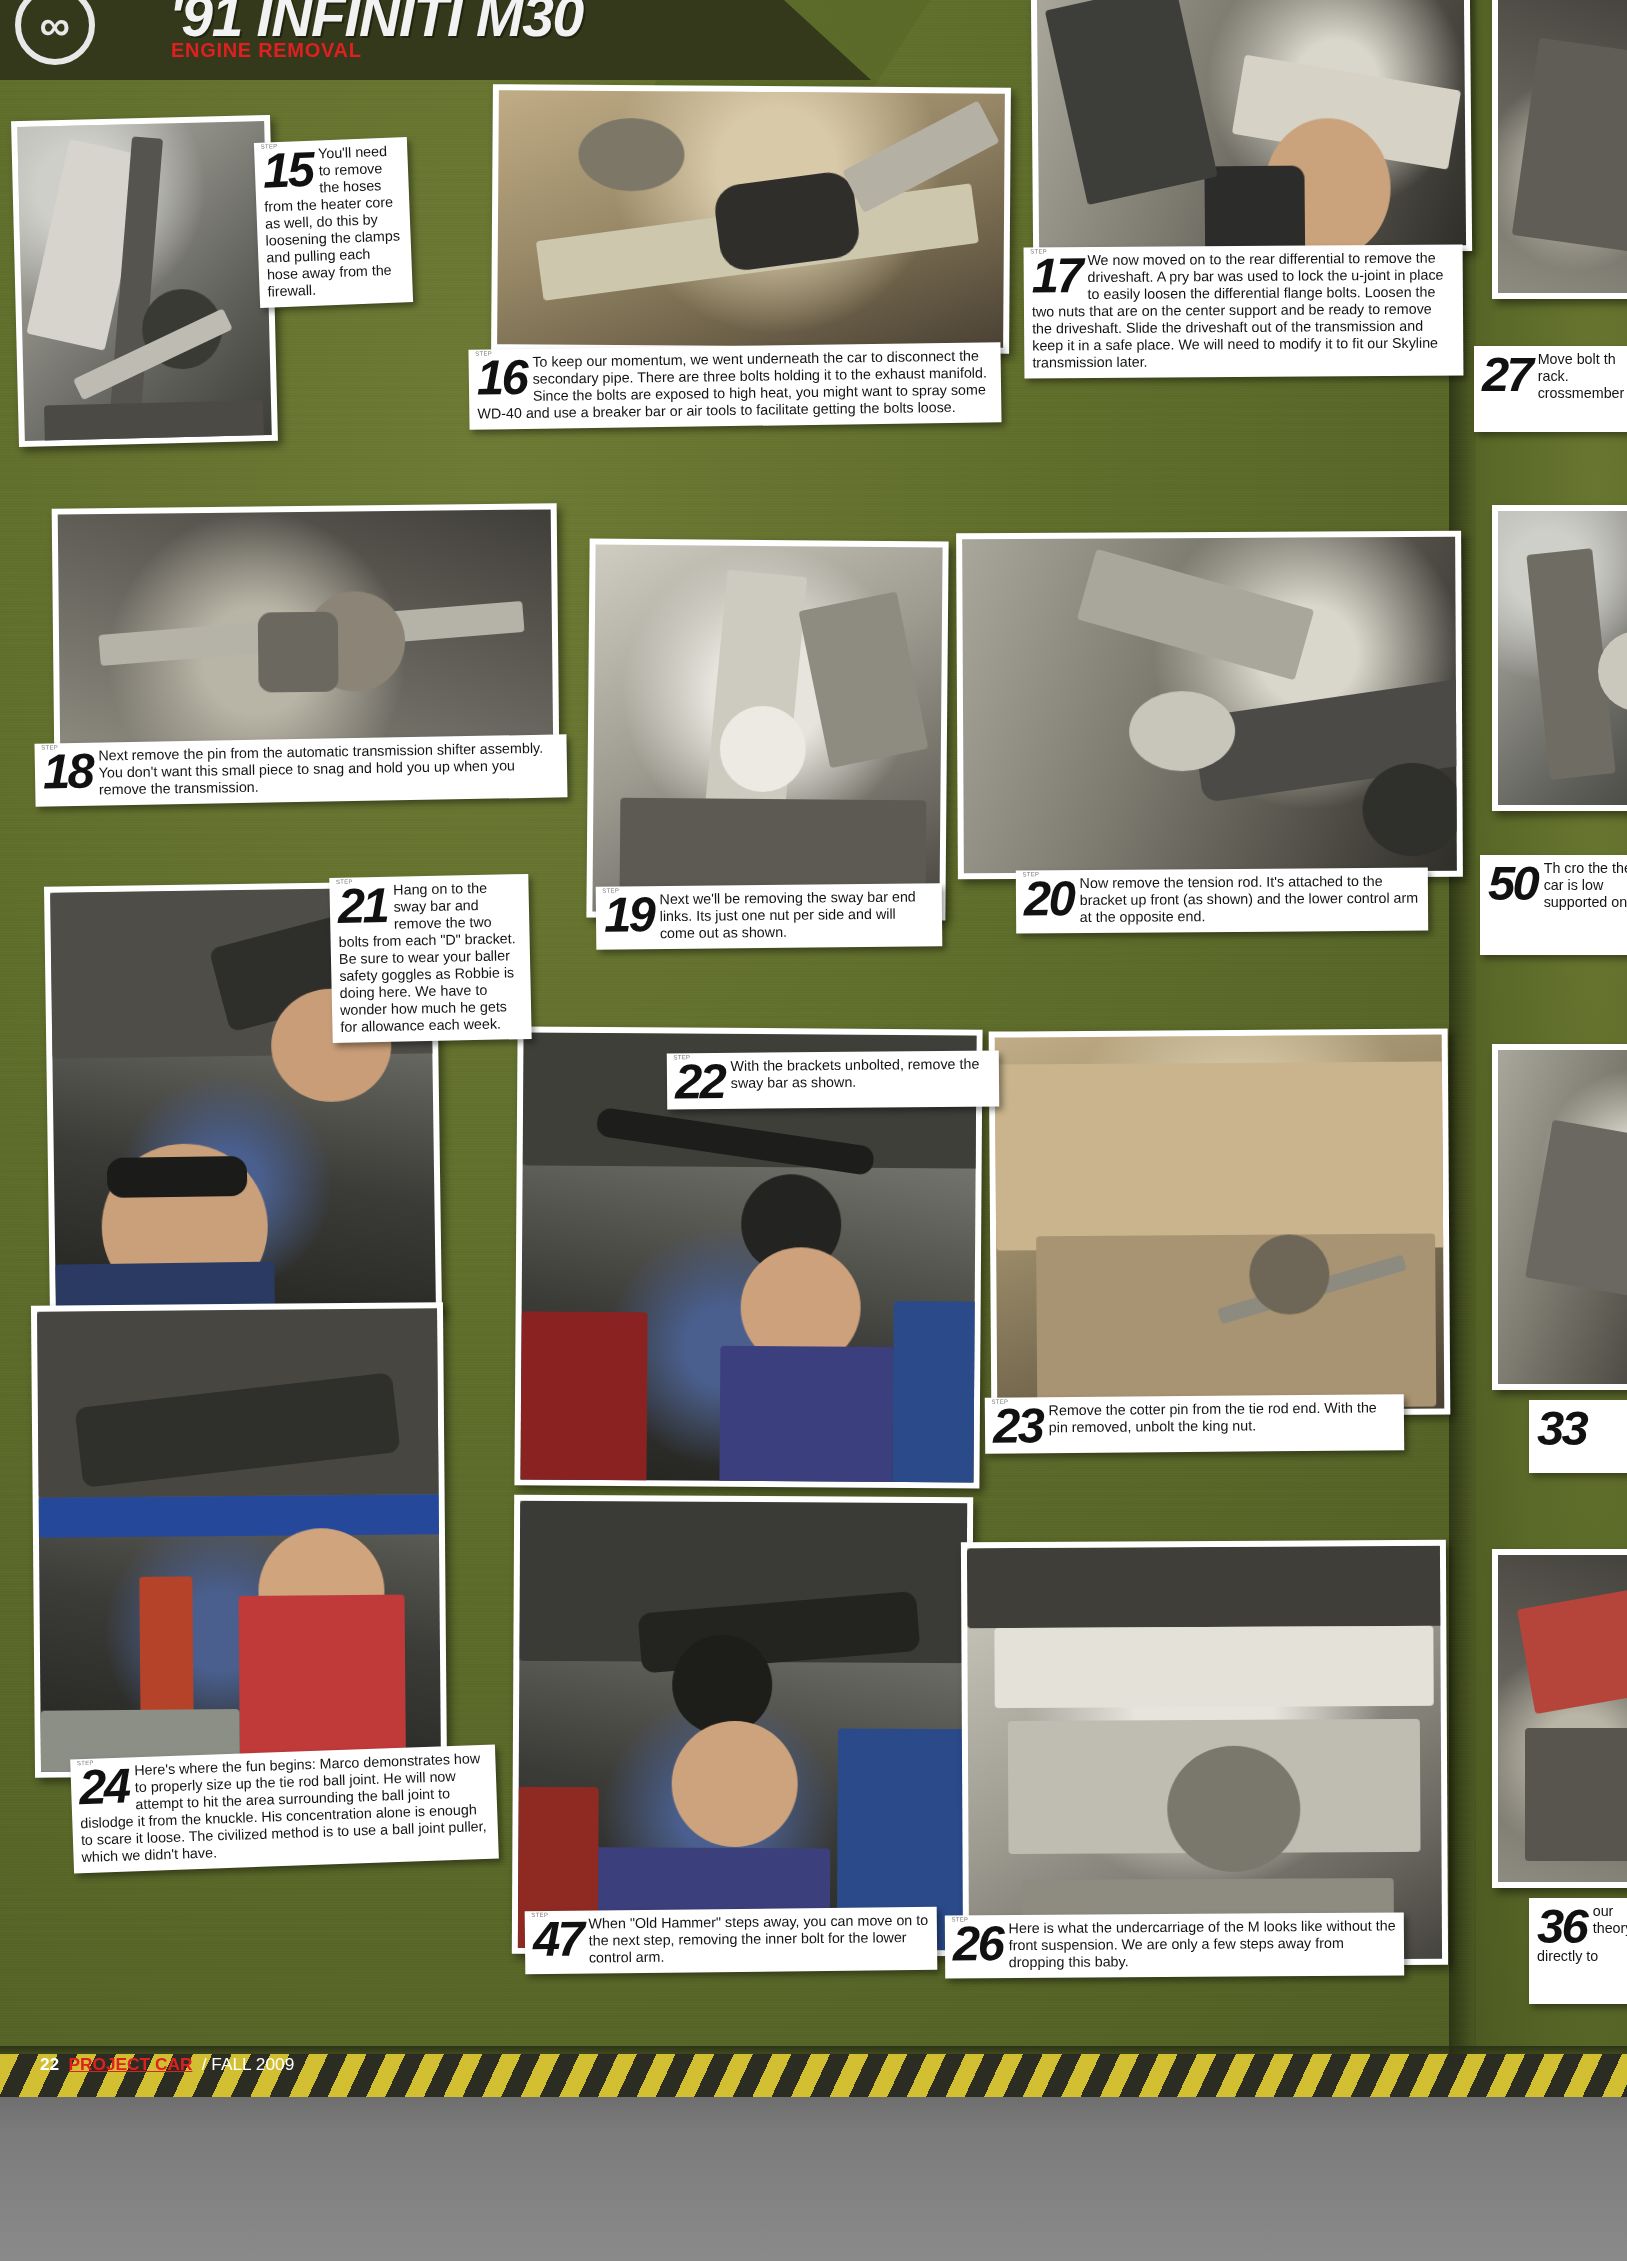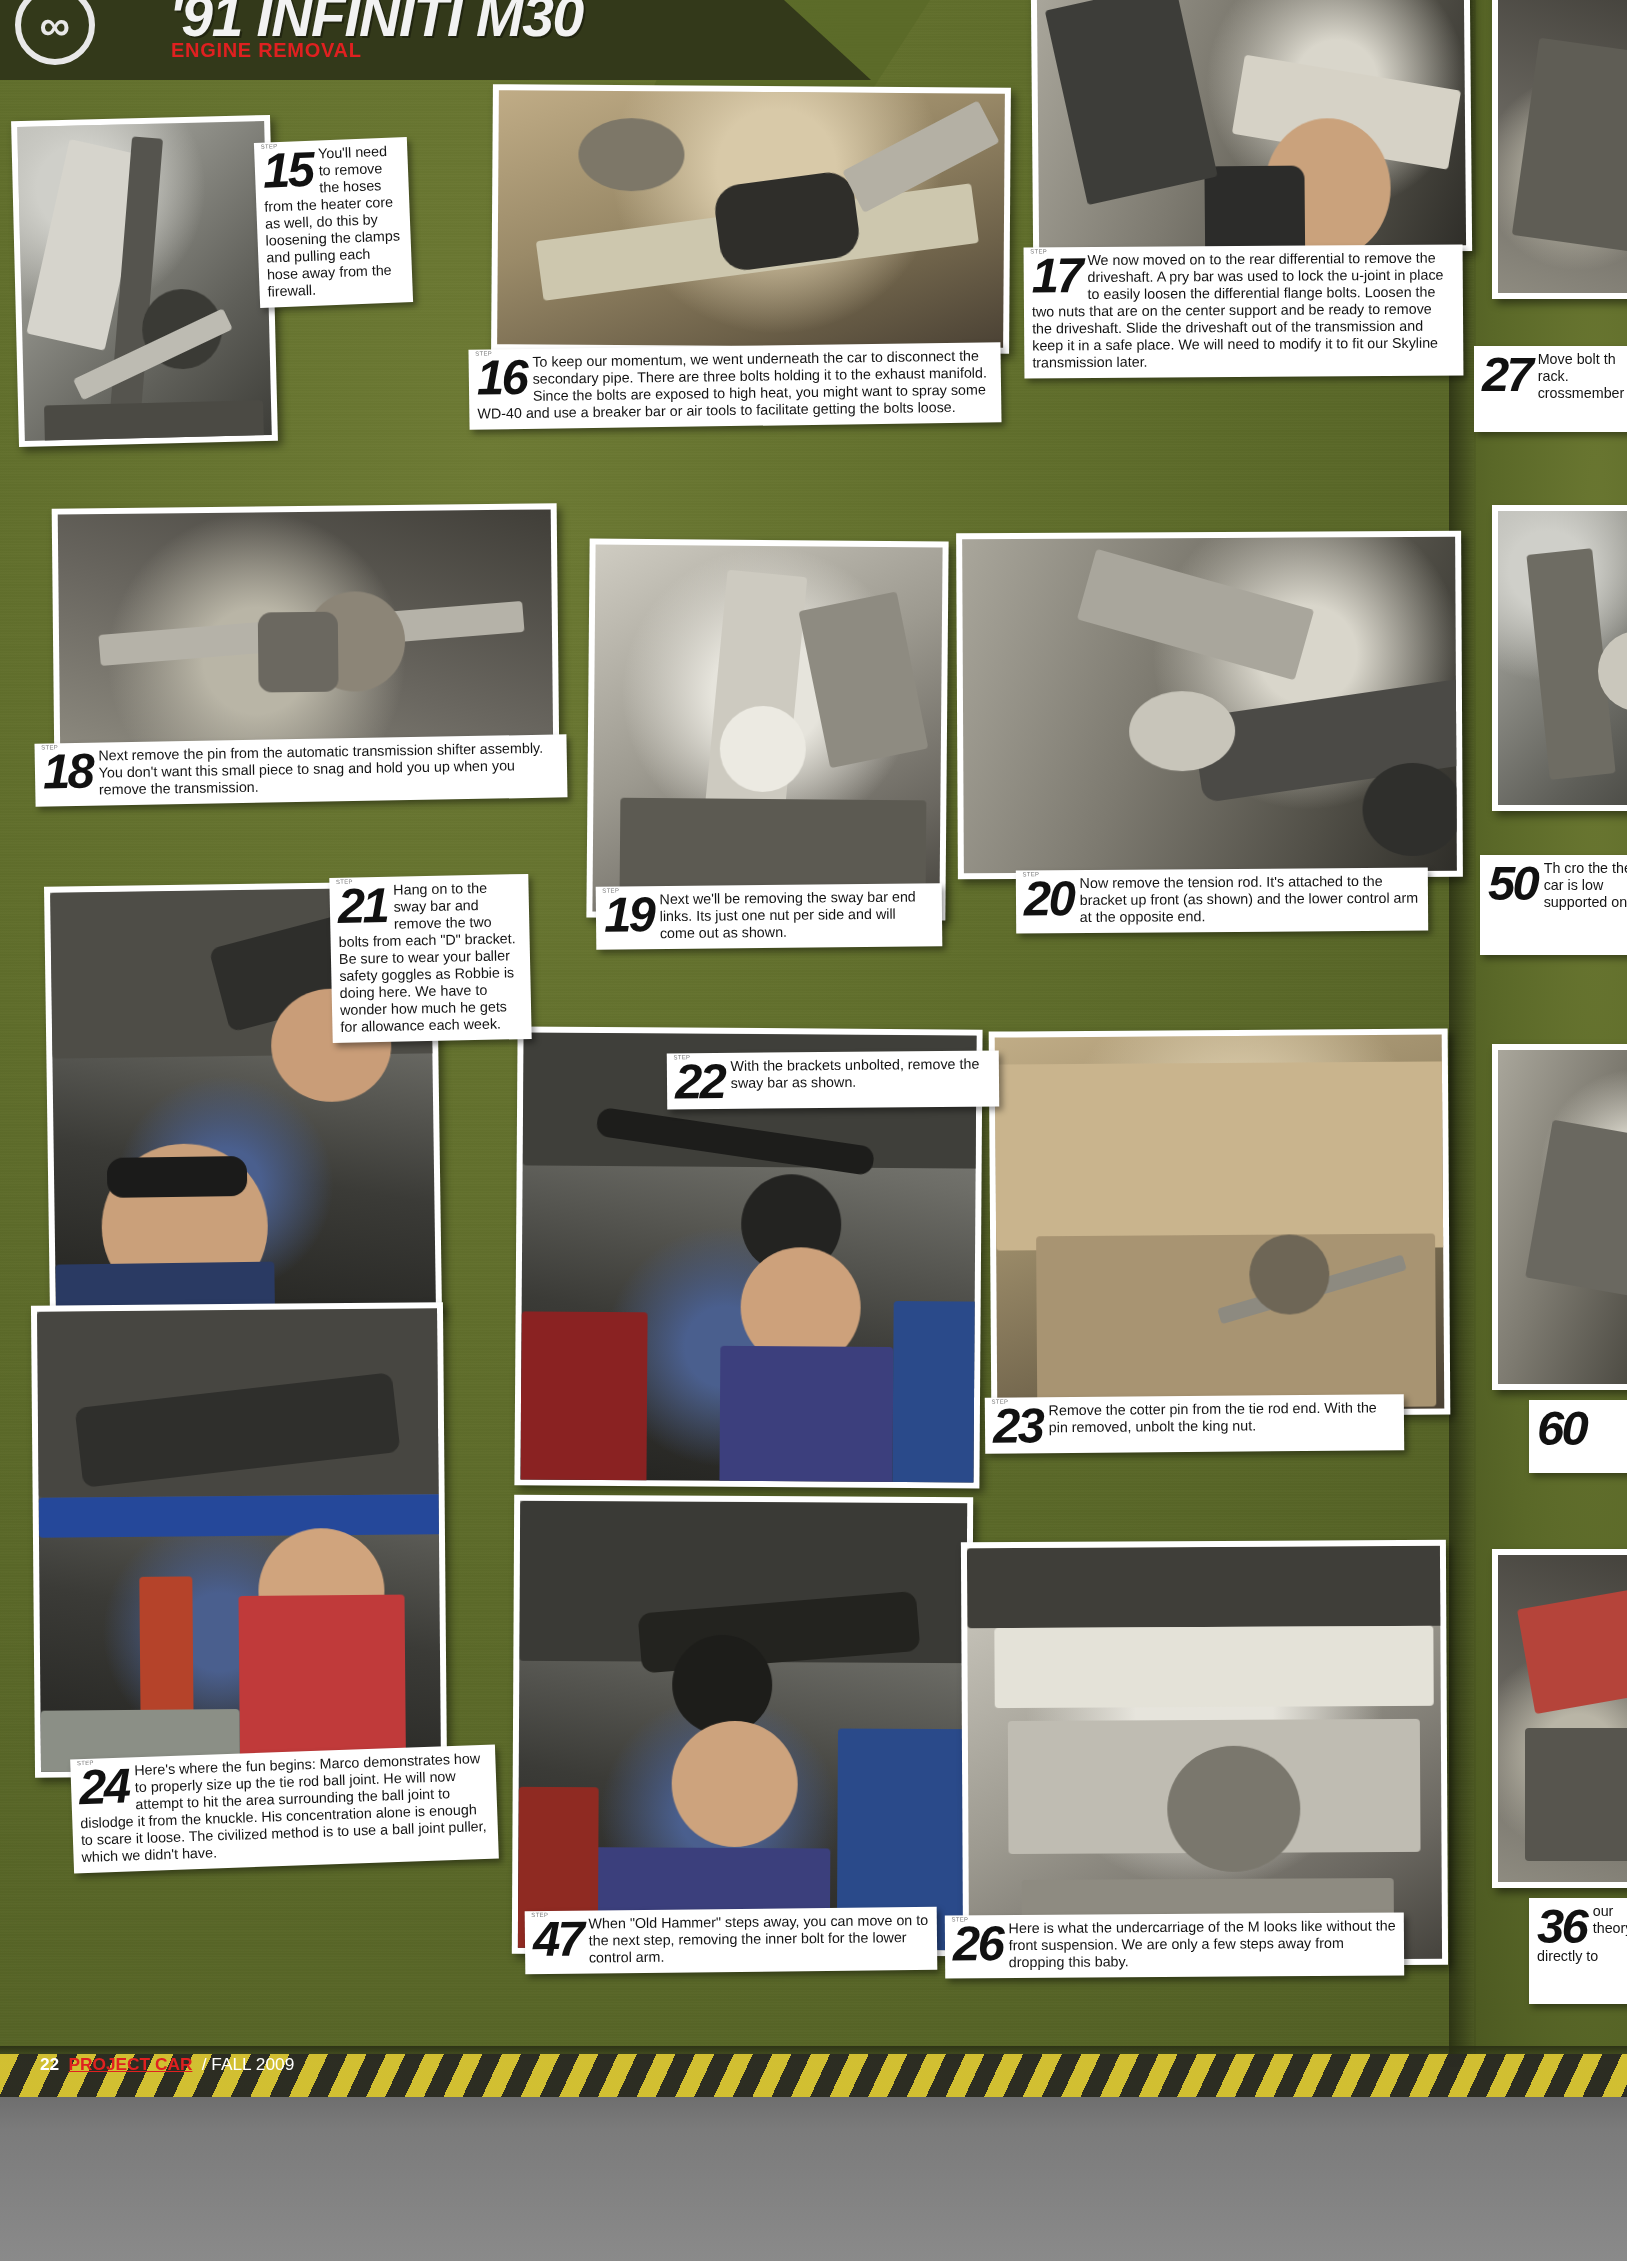--- a/index.html
+++ b/index.html
@@ -416,21 +416,21 @@
     <div class="num">27</div>
     <div class="txt">Move bolt th rack. crossmember</div>
   </div>
 
   <div class="cap clip" style="left:1480px; top:855px; width:160px; height:100px;">
     <div class="num">50</div>
     <div class="txt">Th cro the the car is low supported on</div>
   </div>
 
   <div class="cap clip" style="left:1529px; top:1400px; width:113px; height:73px;">
-    <div class="num">60</div>
+    <div class="num">33</div>
     <div class="txt"></div>
   </div>
 
   <div class="cap clip" style="left:1529px; top:1898px; width:113px; height:106px;">
     <div class="num">36</div>
     <div class="txt">our theory directly to</div>
   </div>
 
   <div id="hazardmask"></div>
   <div id="hazard"></div>

